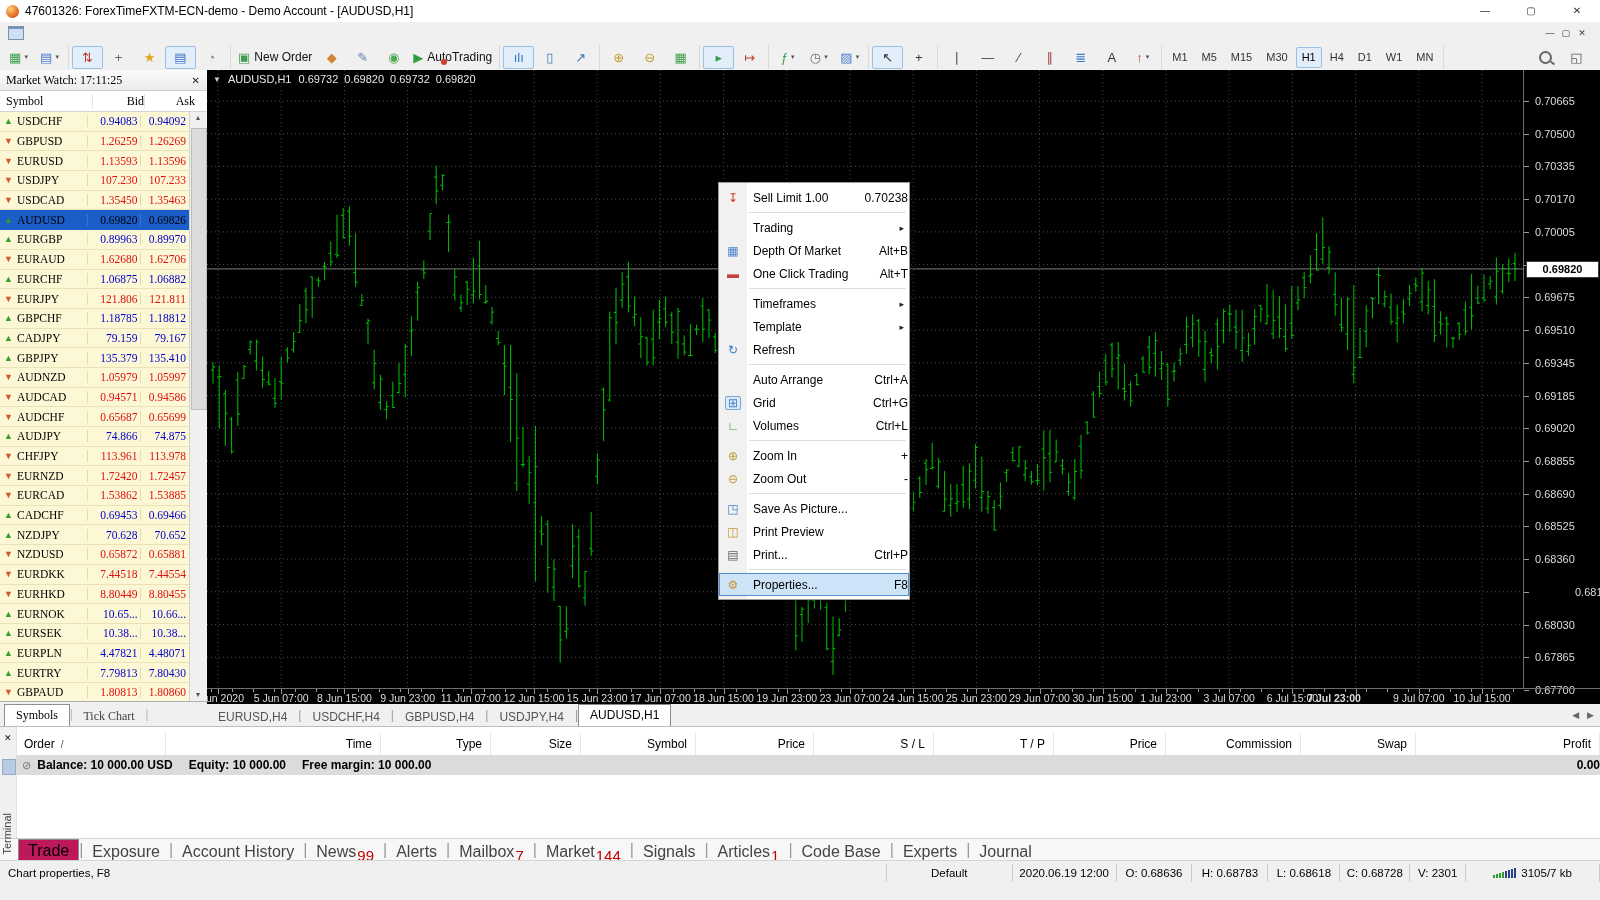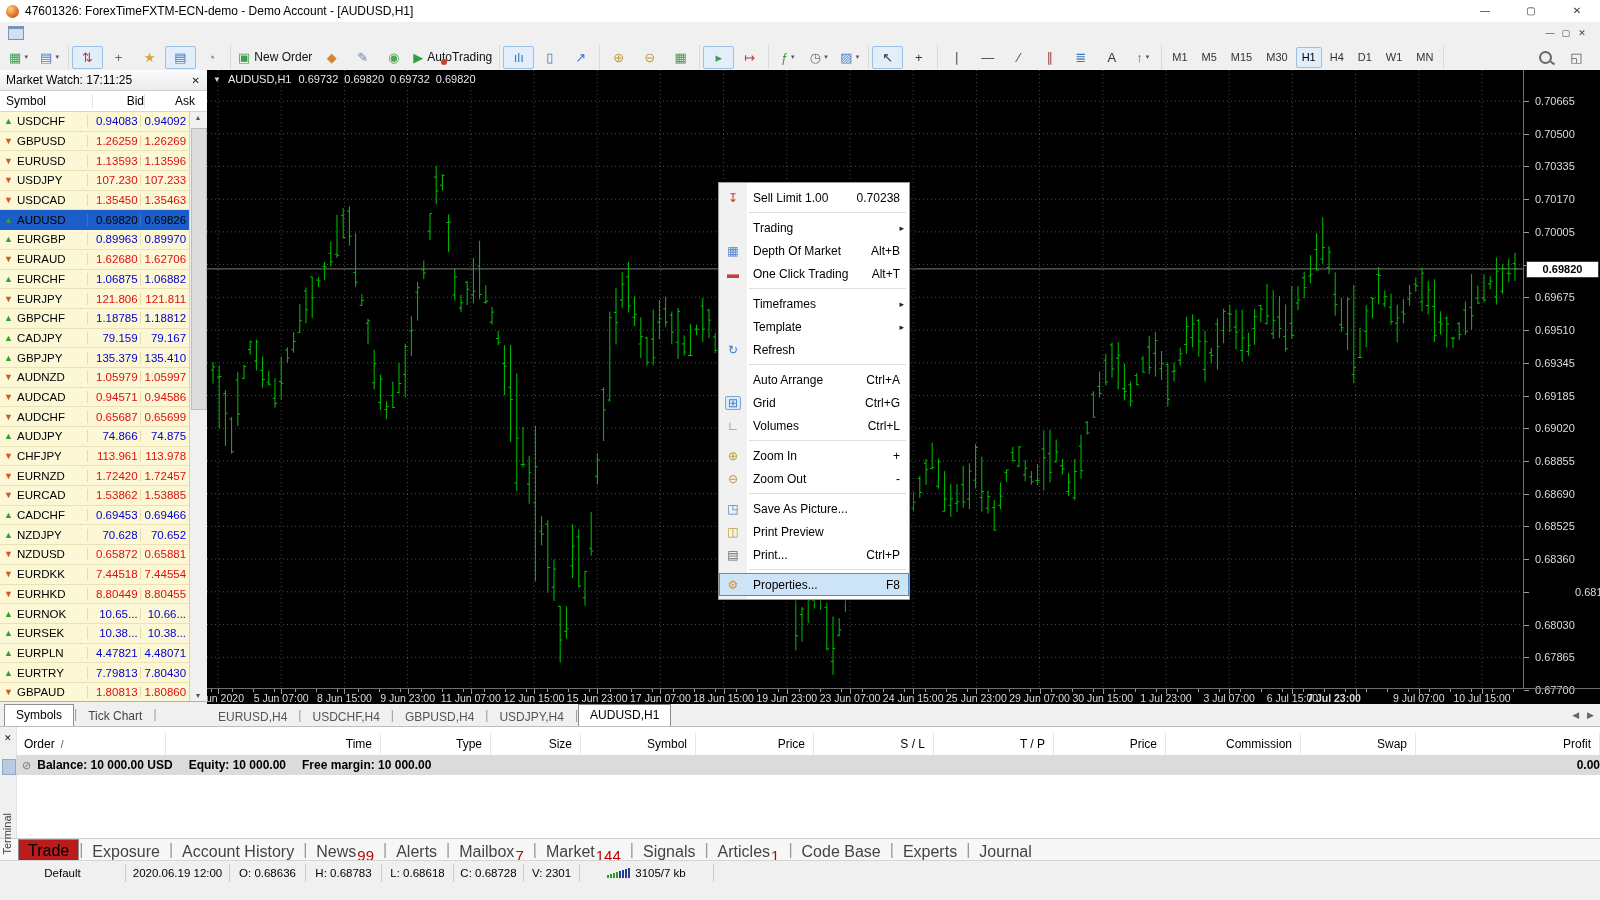--- a/index.html
+++ b/index.html
@@ -39,21 +39,21 @@
   .tf-btn{font-size:11px;color:#333;padding:0 5px;height:19px;line-height:19px;margin:0 1px;
           border:1px solid transparent;border-radius:2px;}
   .tf-btn.active{background:#e2eefa;border-color:#9cc0e2;color:#000;}
   .tb-right{margin-left:auto;border-right:none;padding-right:8px;}
   .icon-mag{position:relative;width:9px;height:9px;border:2px solid #666;border-radius:50%;display:inline-block;}
   .icon-mag::after{content:"";position:absolute;width:5px;height:2px;background:#666;
                    right:-5px;bottom:-2px;transform:rotate(40deg);}
 
   
   .market-watch{position:absolute;left:0;top:70px;width:207px;height:656px;background:#fff;
-                border-right:1px solid #a8a8a8;display:flex;flex-direction:column;}
+                border-right:1px solid #a8a8a8;display:flex;flex-direction:column;font-family:Liberation Serif, serif;}
   .mw-title{height:20px;background:linear-gradient(#fcfcfc,#ebebeb);border-bottom:1px solid #cfcfcf;
             display:flex;align-items:center;font-size:12px;padding-left:6px;}
   .mw-close{margin-left:auto;padding-right:7px;font-size:10px;color:#222;}
   .mw-header{height:20px;display:flex;font-size:12px;background:#fff;border-bottom:1px solid #d4d4d4;align-items:center;}
   .mw-header .c0{width:86px;padding-left:6px;}
   .mw-header .c1{width:51px;text-align:right;border-left:1px solid #e4e4e4;}
   .mw-header .c2{width:50px;text-align:right;border-left:1px solid #e4e4e4;padding-right:4px;}
   .mw-body{flex:1;display:flex;overflow:hidden;}
   .mw-rows{width:190px;background:#fcf7d5;overflow:hidden;}
   .mw-row{height:18.7px;border-bottom:1px solid #eae1b5;display:flex;align-items:center;font-size:11.5px;}
@@ -89,21 +89,21 @@
   .ta-tick{position:absolute;top:0;width:1px;background:#9a9a9a;}
 
   
   .context-menu{position:absolute;left:511px;top:112px;width:190px;background:#fff;
                 border:1px solid #9b9b9b;box-shadow:3px 3px 5px rgba(0,0,0,.4);padding:3px 0;z-index:10;
                 background:linear-gradient(to right,#f1f1f1 28px,#fff 28px);}
   .cm-item{height:23px;display:flex;align-items:center;font-size:12px;position:relative;}
   .cm-icon{width:28px;text-align:center;font-size:12px;flex:none;line-height:1;}
   .cm-icon .chk{display:inline-block;border:1px solid #7aa7d0;background:#dcebf8;padding:0 2px;border-radius:2px;}
   .cm-label{padding-left:6px;white-space:nowrap;}
-  .cm-right{margin-left:auto;padding-right:9px;font-size:12px;}
+  .cm-right{margin-left:auto;padding-right:1px;font-size:12px;}
   .cm-sub{position:absolute;right:5px;font-size:9px;color:#222;}
   .cm-sep{height:1px;background:#dedede;margin:3px 3px 3px 30px;}
   .cm-item.selected{background:#cde4f8;outline:1px solid #4f8fd0;outline-offset:-1px;}
 
   
   .chart-tabs{position:absolute;left:207px;top:704px;width:1393px;height:22px;background:#f0f0f0;
               display:flex;align-items:flex-end;font-size:12px;}
   .ct-tab{height:18px;line-height:18px;padding:0 11px;color:#555;}
   .ct-tab.active{background:#fff;border:1px solid #8a8a8a;border-bottom:none;color:#000;height:21px;line-height:21px;}
   .ct-scroll{margin-left:auto;display:flex;align-self:center;margin-right:6px;gap:8px;color:#666;font-size:9px;}
@@ -122,21 +122,21 @@
   .th-cell.left{text-align:left;padding-left:8px;}
   .th-sort{color:#555;font-size:10px;margin-left:6px;}
   .term-balance{position:absolute;left:16px;top:28px;width:1584px;height:20px;background:#dbdbdb;
                 display:flex;align-items:center;font-size:12px;font-weight:bold;}
   .tb-ball{color:#777;font-weight:normal;margin:0 6px 0 6px;font-size:11px;}
   .bal-item{margin-right:16px;white-space:nowrap;}
   .bal-profit{margin-left:auto;}
   .term-tabs-row{position:absolute;left:0;bottom:0;width:1600px;height:23px;border-top:1px solid #d2d2d2;
                  background:#f7f7f7;display:flex;align-items:flex-end;padding-left:18px;box-sizing:border-box;}
   .tt-tab{height:18px;line-height:18px;padding:0 9px;color:#444;white-space:nowrap;}
-  .tt-tab.active{background:#b91c1c;border:1px solid #8a8a8a;border-bottom:none;color:#000;height:21px;line-height:21px;}
+  .tt-tab.active{background:#be185d;border:1px solid #8a8a8a;border-bottom:none;color:#000;height:21px;line-height:21px;}
   .tt-badge{color:#c00000;font-size:15px;vertical-align:sub;margin-left:1px;}
 
   
   .statusbar{position:absolute;left:0;top:860px;width:1600px;height:24px;background:#f0f0f0;
              border-top:1px solid #d5d5d5;display:flex;align-items:center;font-size:11.5px;}
   .sb-seg{border-right:1px solid #cccccc;height:18px;line-height:18px;text-align:center;
           white-space:nowrap;overflow:hidden;box-sizing:border-box;padding:0 6px;
           display:flex;align-items:center;justify-content:center;}
   .sb-seg.left{justify-content:flex-start;padding-left:8px;}
   .sb-bars{display:inline-flex;align-items:flex-end;gap:1px;margin-right:5px;}
@@ -1141,20 +1141,23 @@
         <span class="tab-sep">|</span>
         <div class="tt-tab">Code Base</div>
         <span class="tab-sep">|</span>
         <div class="tt-tab">Experts</div>
         <span class="tab-sep">|</span>
         <div class="tt-tab">Journal</div>
       </div>
   </div>
 
   <div class="statusbar" id="status-bar">
+      <div class="sb-seg left" style="width: 888px;">
+        <span>Chart properties, F8</span>
+      </div>
       <div class="sb-seg" style="width: 126px;">
         <span>Default</span>
       </div>
       <div class="sb-seg" style="width: 104px;">
         <span>2020.06.19 12:00</span>
       </div>
       <div class="sb-seg" style="width: 76px;">
         <span>O: 0.68636</span>
       </div>
       <div class="sb-seg" style="width: 76px;">

